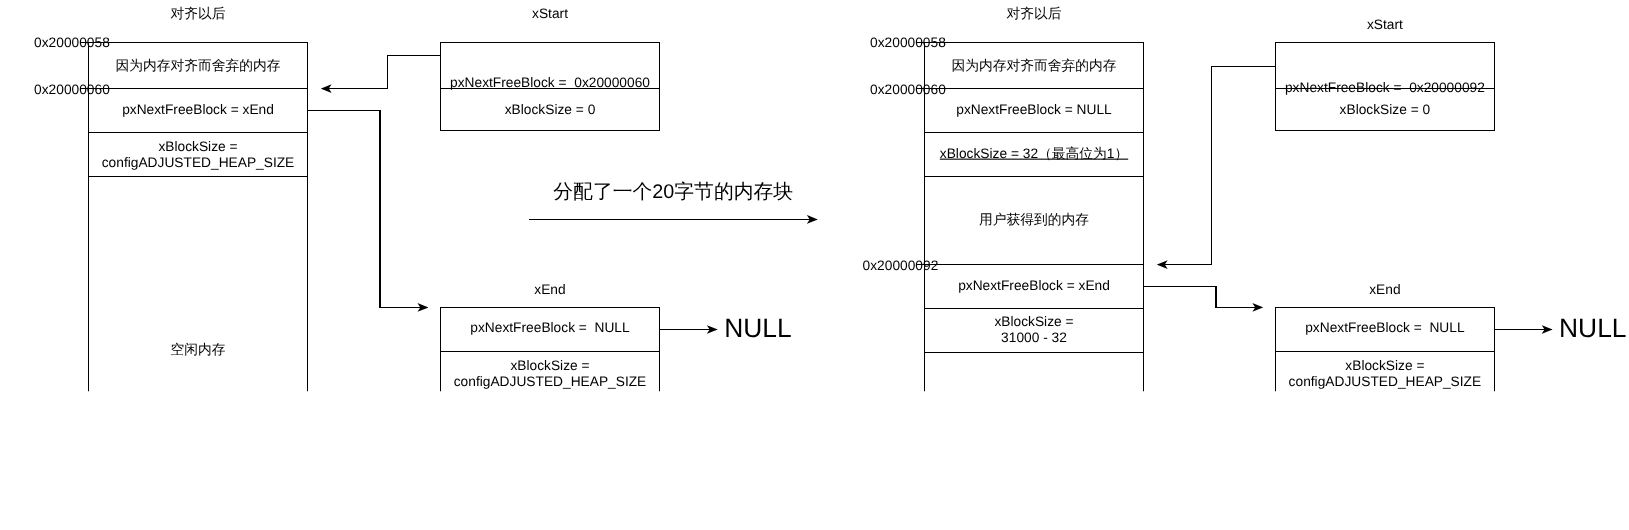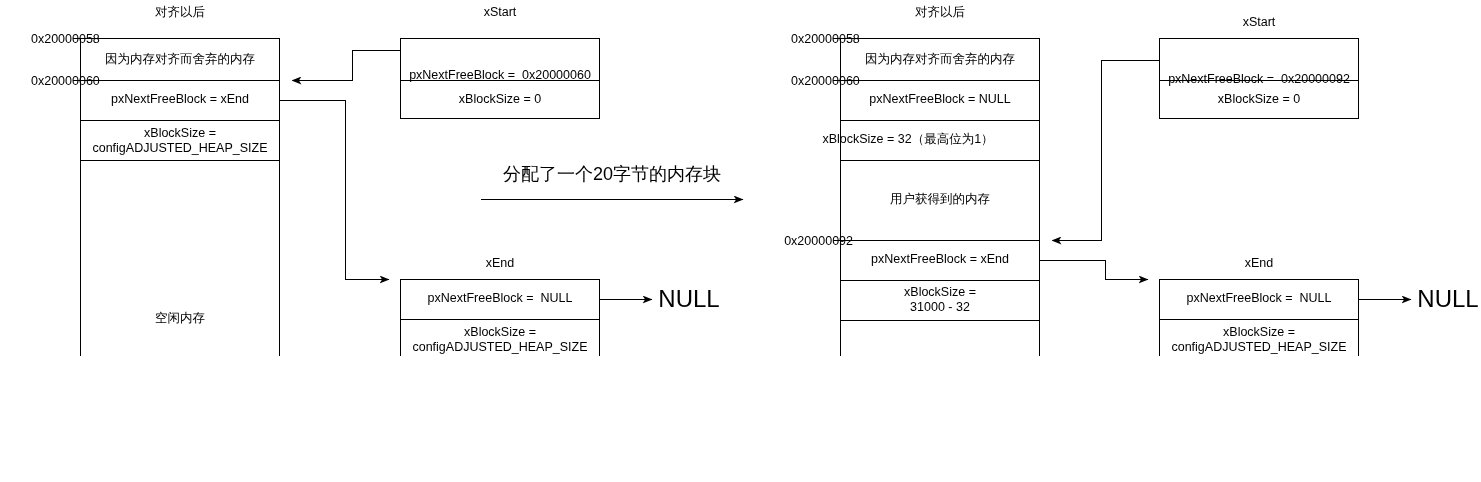--- a/index.html
+++ b/index.html
@@ -141,21 +141,21 @@
   <div class="txt txt-center mid-label" style="left:612px; top:174px;">分配了一个20字节的内存块</div>
 
   <div class="txt txt-center title" style="left:940px; top:13px;">对齐以后</div>
 
   <div class="txt addr" style="left:768px; top:32px; width:62px;">0x20000058</div>
   <div class="txt addr" style="left:768px; top:74px; width:62px;">0x20000060</div>
   <div class="txt addr" style="left:760px; top:234px; width:70px;">0x20000092</div>
 
   <div class="txt txt-center" style="left:940px; top:60px;">因为内存对齐而舍弃的内存</div>
   <div class="txt txt-center" style="left:940px; top:100px;">pxNextFreeBlock = NULL</div>
-  <div class="txt txt-center" style="left:908px; top:140px;">xBlockSize = 32（最高位为1）</div>
+  <div class="txt txt-center" style="left:940px; top:140px;text-decoration:underline;">xBlockSize = 32（最高位为1）</div>
   <div class="txt txt-center" style="left:940px; top:200px;text-align:center;">用户获得到的内存</div>
   <div class="txt txt-center" style="left:940px; top:260px;">pxNextFreeBlock = xEnd</div>
   <div class="txt txt-center" style="left:940px; top:293px;">xBlockSize =</div>
   <div class="txt txt-center" style="left:940px; top:308px;">31000 - 32</div>
   <div class="txt txt-center" style="left:940px; top:399px;">空闲内存</div>
 
   <div class="txt txt-center title" style="left:1259px; top:23px;">xStart</div>
   <div class="txt txt-center" style="left:1259px; top:60px;margin-top:20px;">pxNextFreeBlock =  0x20000092</div>
   <div class="txt txt-center" style="left:1259px; top:100px;">xBlockSize = 0</div>
 

